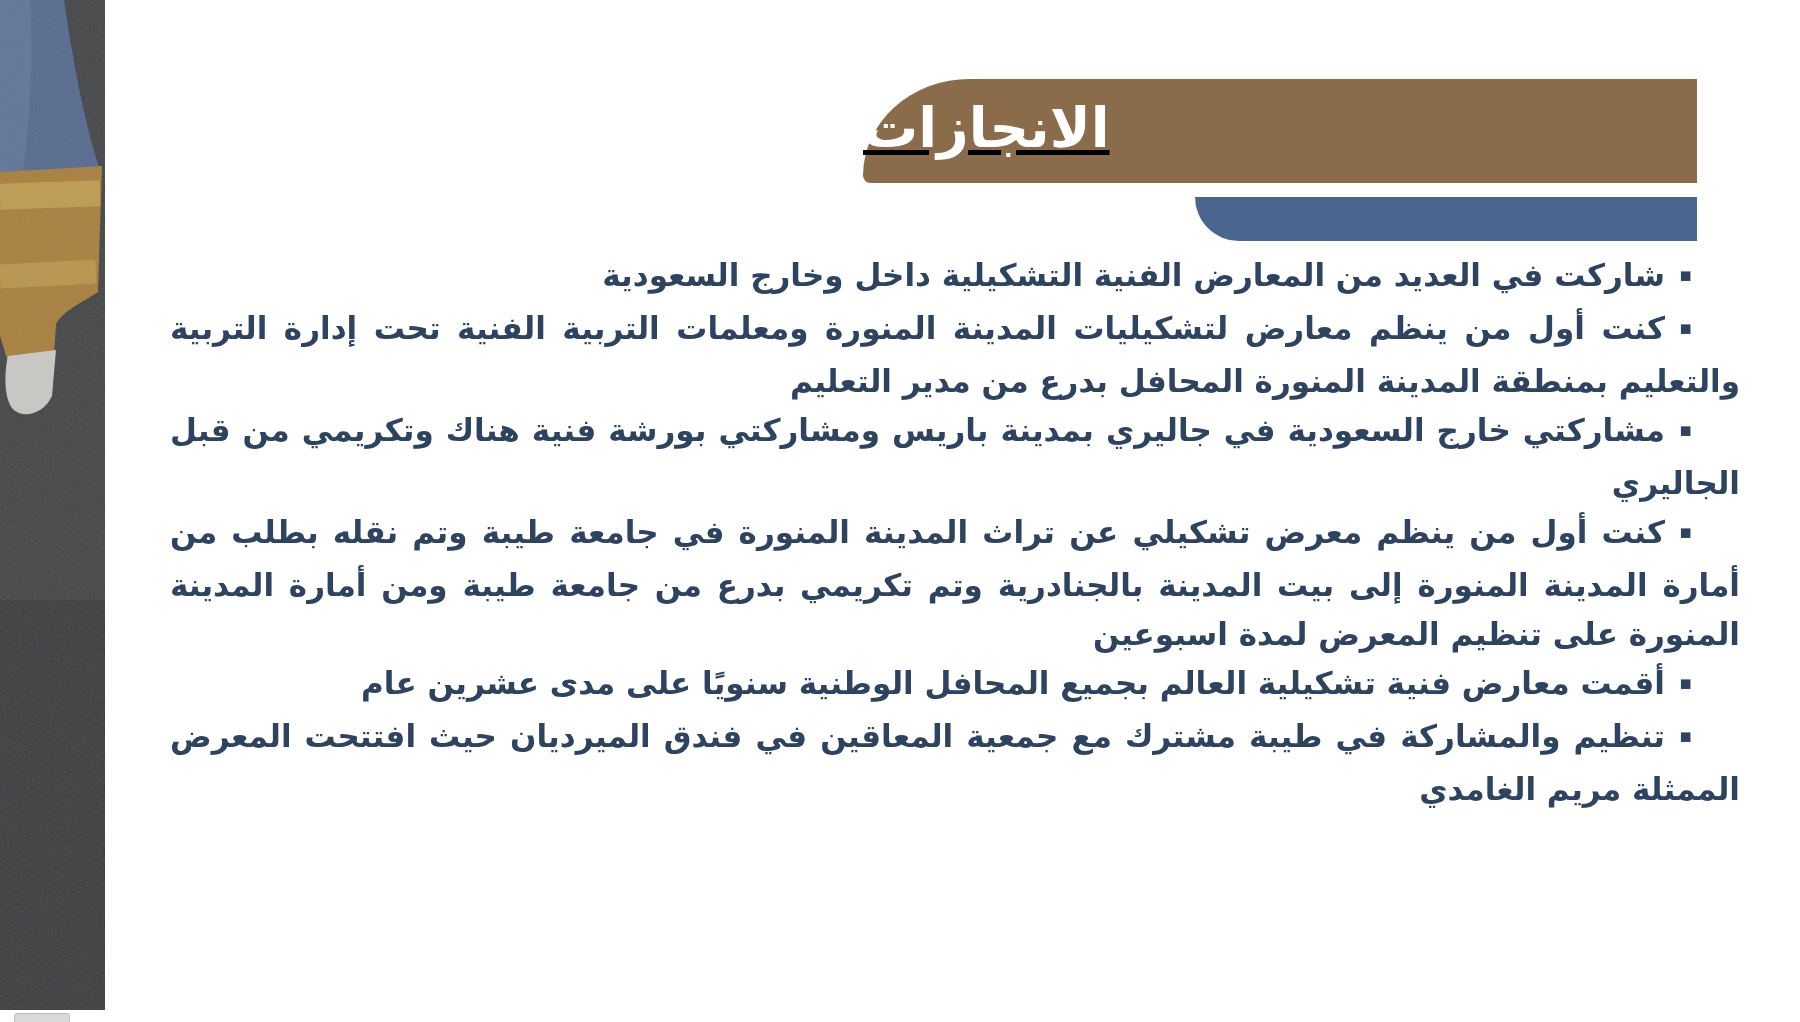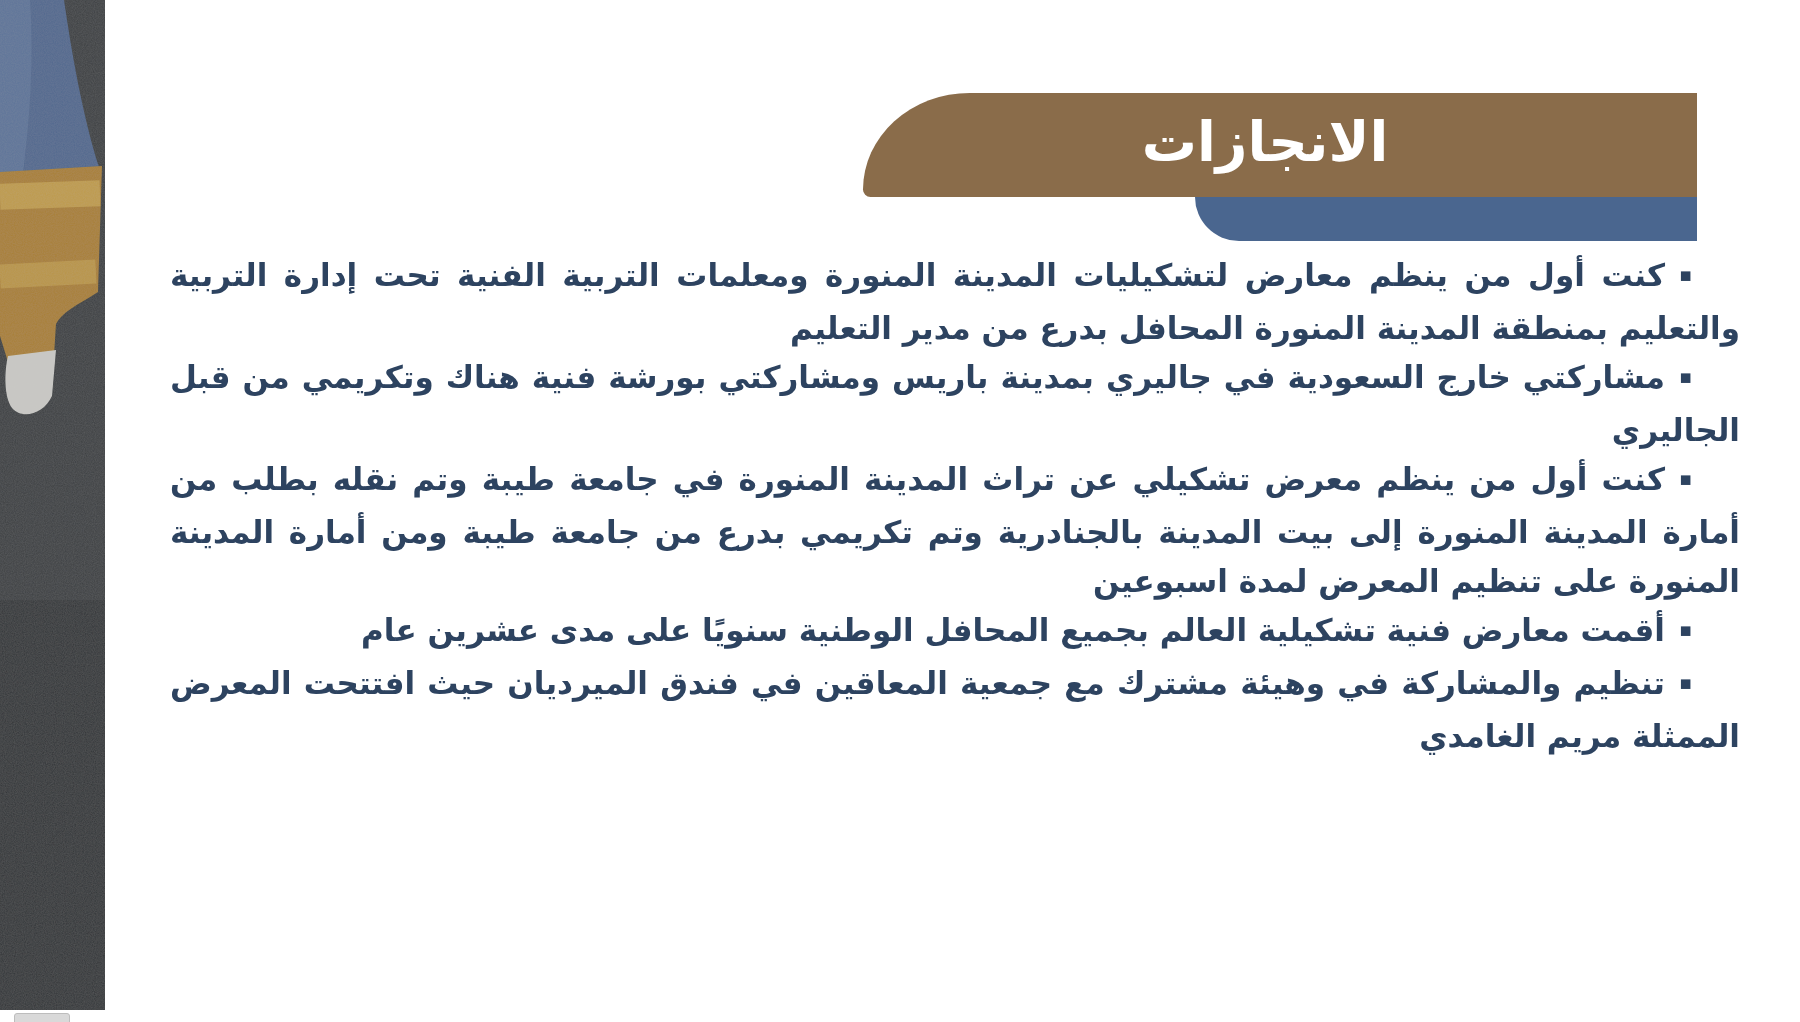--- a/index.html
+++ b/index.html
@@ -26,27 +26,28 @@
   .mini-thumb{
     position:absolute;left:14px;top:1013px;width:54px;height:12px;
     background:var(--thumb-bg,#d9d9d9);
     border:1px solid #bdbdbd;
     border-radius:3px;
   }
 
   
   .banner{
     position:absolute;
-    top:93px;right:103px;
+    top:79px;right:103px;
     width:834px;height:104px;
     background:var(--brown,#8a6c4a);
     border-top-left-radius:115px 104px;
     border-bottom-left-radius:8px;
-    display:flex;align-items:center;justify-content:center;
+    display:flex;align-items:center;justify-content:flex-end;
     direction:rtl;
+    text-decoration:underline;
   }
   .banner .title{
     color:#ffffff;
     font-size:55px;
     font-weight:bold;
     padding:0 30px 6px 0;
     letter-spacing:0px;
     line-height:1;
   }
   .accent-bar{
@@ -113,20 +114,21 @@
 
   <div class="mini-thumb"></div>
 
   <div class="banner">
     <div class="title">الانجازات</div>
   </div>
 
   <div class="accent-bar"></div>
 
   <div class="content">
+    <p><span class="bullet">▪</span><span>شاركت في العديد من المعارض الفنية التشكيلية داخل وخارج السعودية</span></p>
     <p><span class="bullet">▪</span><span>كنت أول من ينظم معارض لتشكيليات المدينة المنورة ومعلمات التربية الفنية تحت إدارة التربية والتعليم بمنطقة المدينة المنورة المحافل بدرع من مدير التعليم</span></p>
     <p><span class="bullet">▪</span><span>مشاركتي خارج السعودية في جاليري بمدينة باريس ومشاركتي بورشة فنية هناك وتكريمي من قبل الجاليري</span></p>
     <p><span class="bullet">▪</span><span>كنت أول من ينظم معرض تشكيلي عن تراث المدينة المنورة في جامعة طيبة وتم نقله بطلب من أمارة المدينة المنورة إلى بيت المدينة بالجنادرية وتم تكريمي بدرع من جامعة طيبة ومن أمارة المدينة المنورة على تنظيم المعرض لمدة اسبوعين</span></p>
     <p><span class="bullet">▪</span><span>أقمت معارض فنية تشكيلية العالم بجميع المحافل الوطنية سنويًا على مدى عشرين عام</span></p>
-    <p><span class="bullet">▪</span><span>تنظيم والمشاركة في وهيئة مشترك مع جمعية المعاقين في فندق الميرديان حيث افتتحت المعرض الممثلة مريم الغامدي</span></p>
+    <p><span class="bullet">▪</span><span>تنظيم والمشاركة في طيبة مشترك مع جمعية المعاقين في فندق الميرديان حيث افتتحت المعرض الممثلة مريم الغامدي</span></p>
   </div>
 
 </div>
 
 </body></html>

